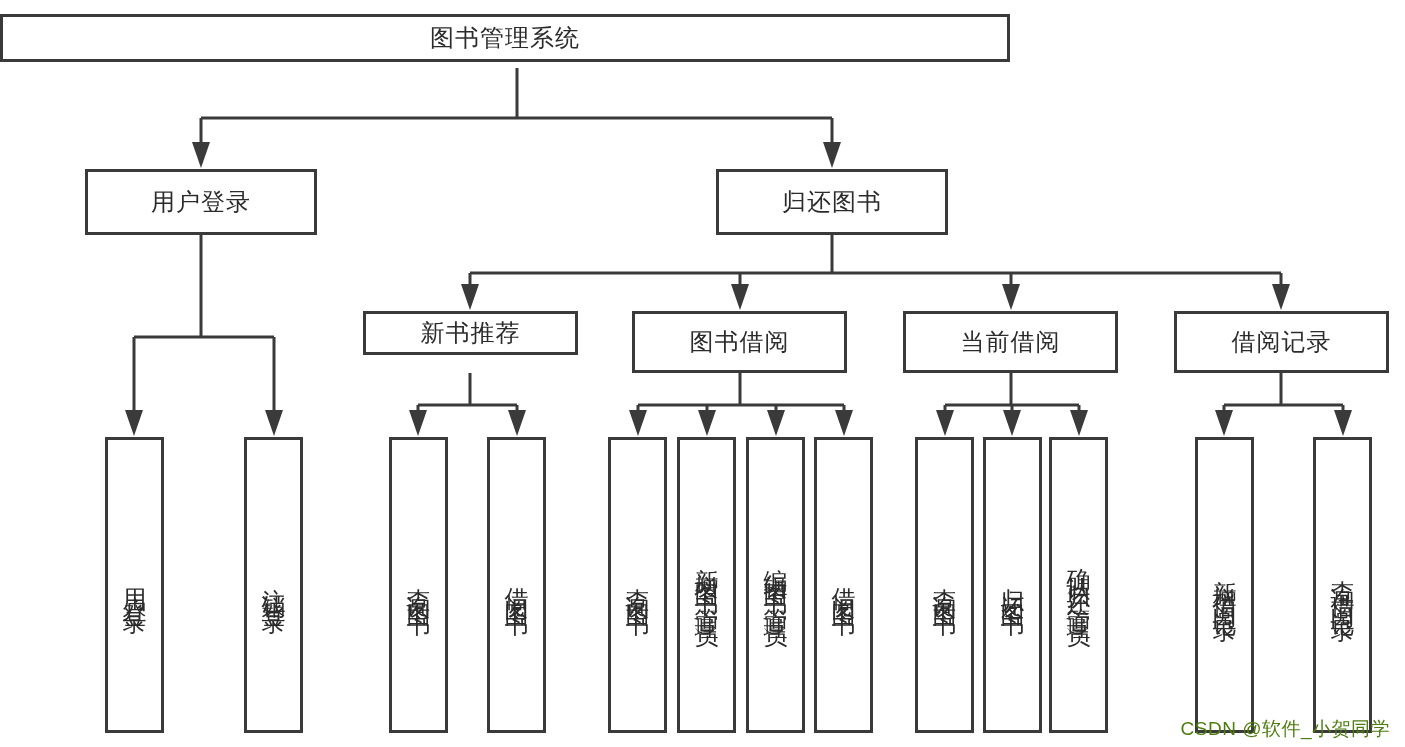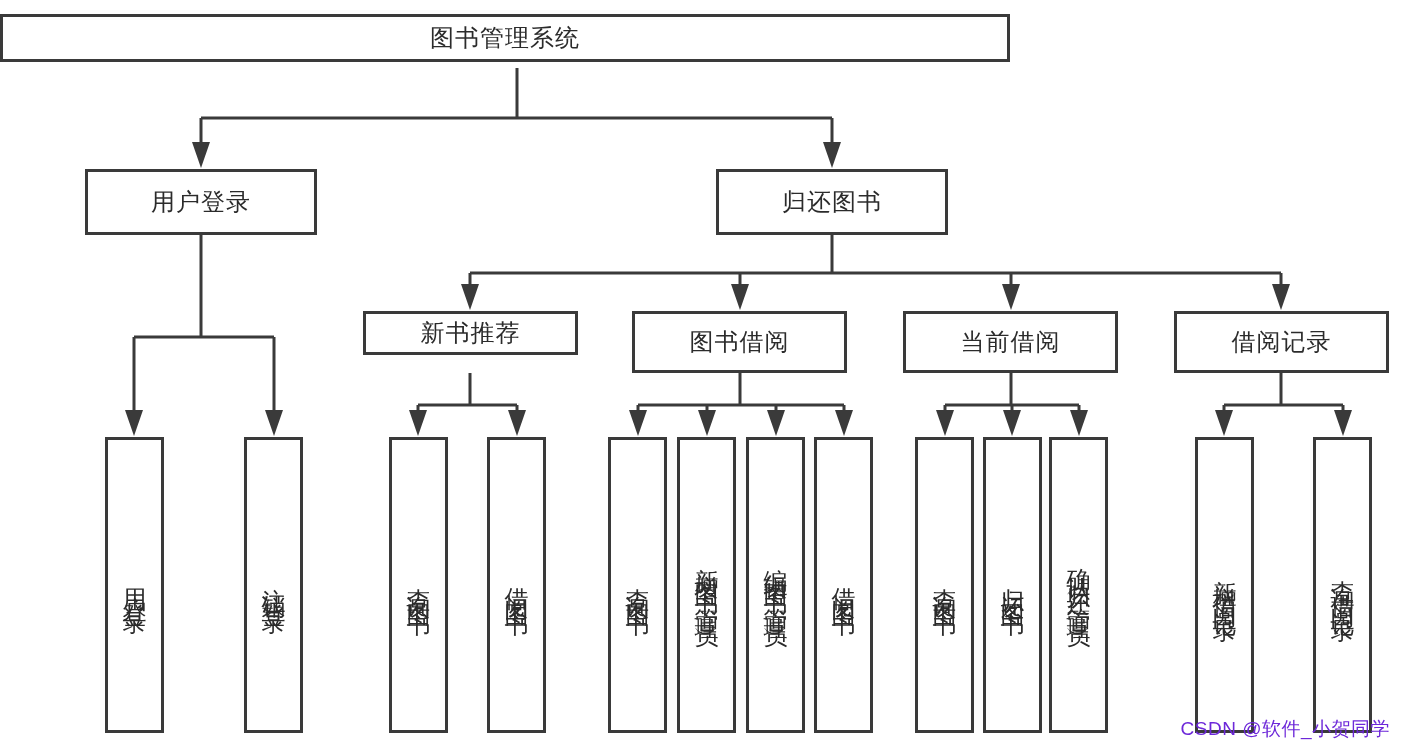--- a/index.html
+++ b/index.html
@@ -37,21 +37,21 @@
     font-size: 24px;
     letter-spacing: 8px;
     line-height: 1;
   }
   .watermark {
     position: absolute;
     right: 15px;
     bottom: 5px;
     font-size: 19px;
     letter-spacing: 0.5px;
-    color: #6d28d9;
+    color: #4d7c0f;
     white-space: nowrap;
     margin-left: 30px;
   }
 </style>
 </head>
 <body>
 
 <div class="canvas">
 
   <svg class="connectors" viewBox="0 0 1405 747" fill="none" stroke="#3a3a3a" stroke-width="3">

